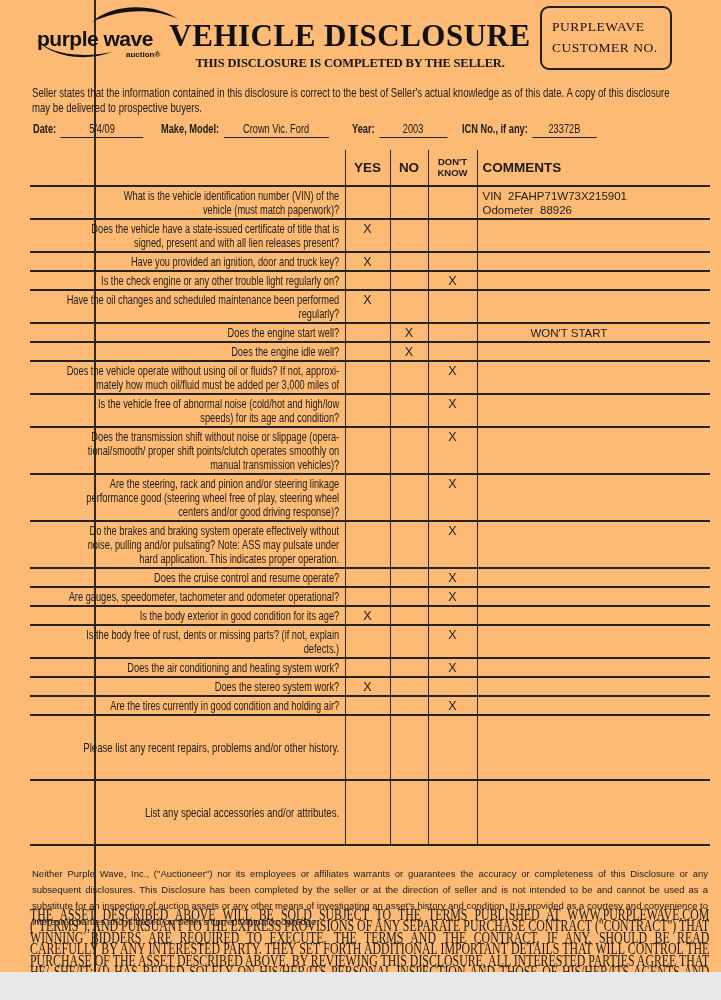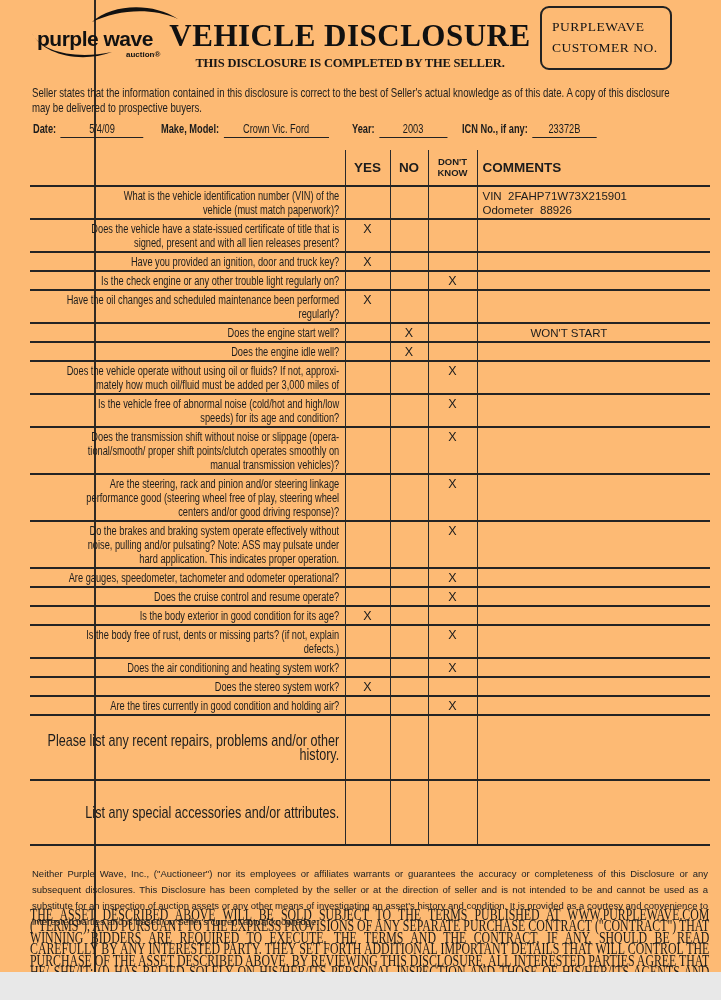--- a/index.html
+++ b/index.html
@@ -55,21 +55,21 @@
   th.hcm{font-size:13.5px;text-align:left;padding-left:8px;}
   
   .vline{border-left:1.8px solid #2a2a2a;}
   
   table.disc tr>*{border-bottom:2px solid #242424;}
   td.q{font-size:12.5px;line-height:14px;padding-left:2px;text-align:right;}
   td.q .sq{width:135%;}
   td.c{font-size:12.5px;text-align:center;padding-top:2px;}
   td.cm{font-size:11.5px;line-height:14px;white-space:pre-wrap;padding-left:8px;margin-left:28px;}
   tr.freeform td{height:60px;vertical-align:middle;}
-  tr.freeform td.q{font-size:17px;}
+  tr.freeform td.q{font-size:13px;}
 
   
   .fine1{
     position:absolute;left:32px;top:866px;width:676px;
     font-size:9.5px;line-height:16px;text-align:justify;color:#222;
   }
   .fine2{
     position:absolute;left:30px;top:909px;width:680px;
     font-family:"Liberation Serif","DejaVu Serif",serif;
     font-size:16px;line-height:11.4px;text-align:justify;color:#1a1a1a;
@@ -250,30 +250,30 @@
 noise, pulling and/or pulsating? Note: ASS may pulsate under
 hard application. This indicates proper operation.</div>
           </td>
           <td class="c vline"></td>
           <td class="c vline"></td>
           <td class="c vline">X</td>
           <td class="cm vline"></td>
         </tr>
         <tr>
           <td class="q">
+            <div class="sq">Does the cruise control and resume operate?</div>
+          </td>
+          <td class="c vline"></td>
+          <td class="c vline"></td>
+          <td class="c vline">X</td>
+          <td class="cm vline"></td>
+        </tr>
+        <tr>
+          <td class="q">
             <div class="sq">Are gauges, speedometer, tachometer and odometer operational?</div>
-          </td>
-          <td class="c vline"></td>
-          <td class="c vline"></td>
-          <td class="c vline">X</td>
-          <td class="cm vline"></td>
-        </tr>
-        <tr>
-          <td class="q">
-            <div class="sq">Does the cruise control and resume operate?</div>
           </td>
           <td class="c vline"></td>
           <td class="c vline"></td>
           <td class="c vline">X</td>
           <td class="cm vline"></td>
         </tr>
         <tr>
           <td class="q">
             <div class="sq">Is the body exterior in good condition for its age?</div>
           </td>

